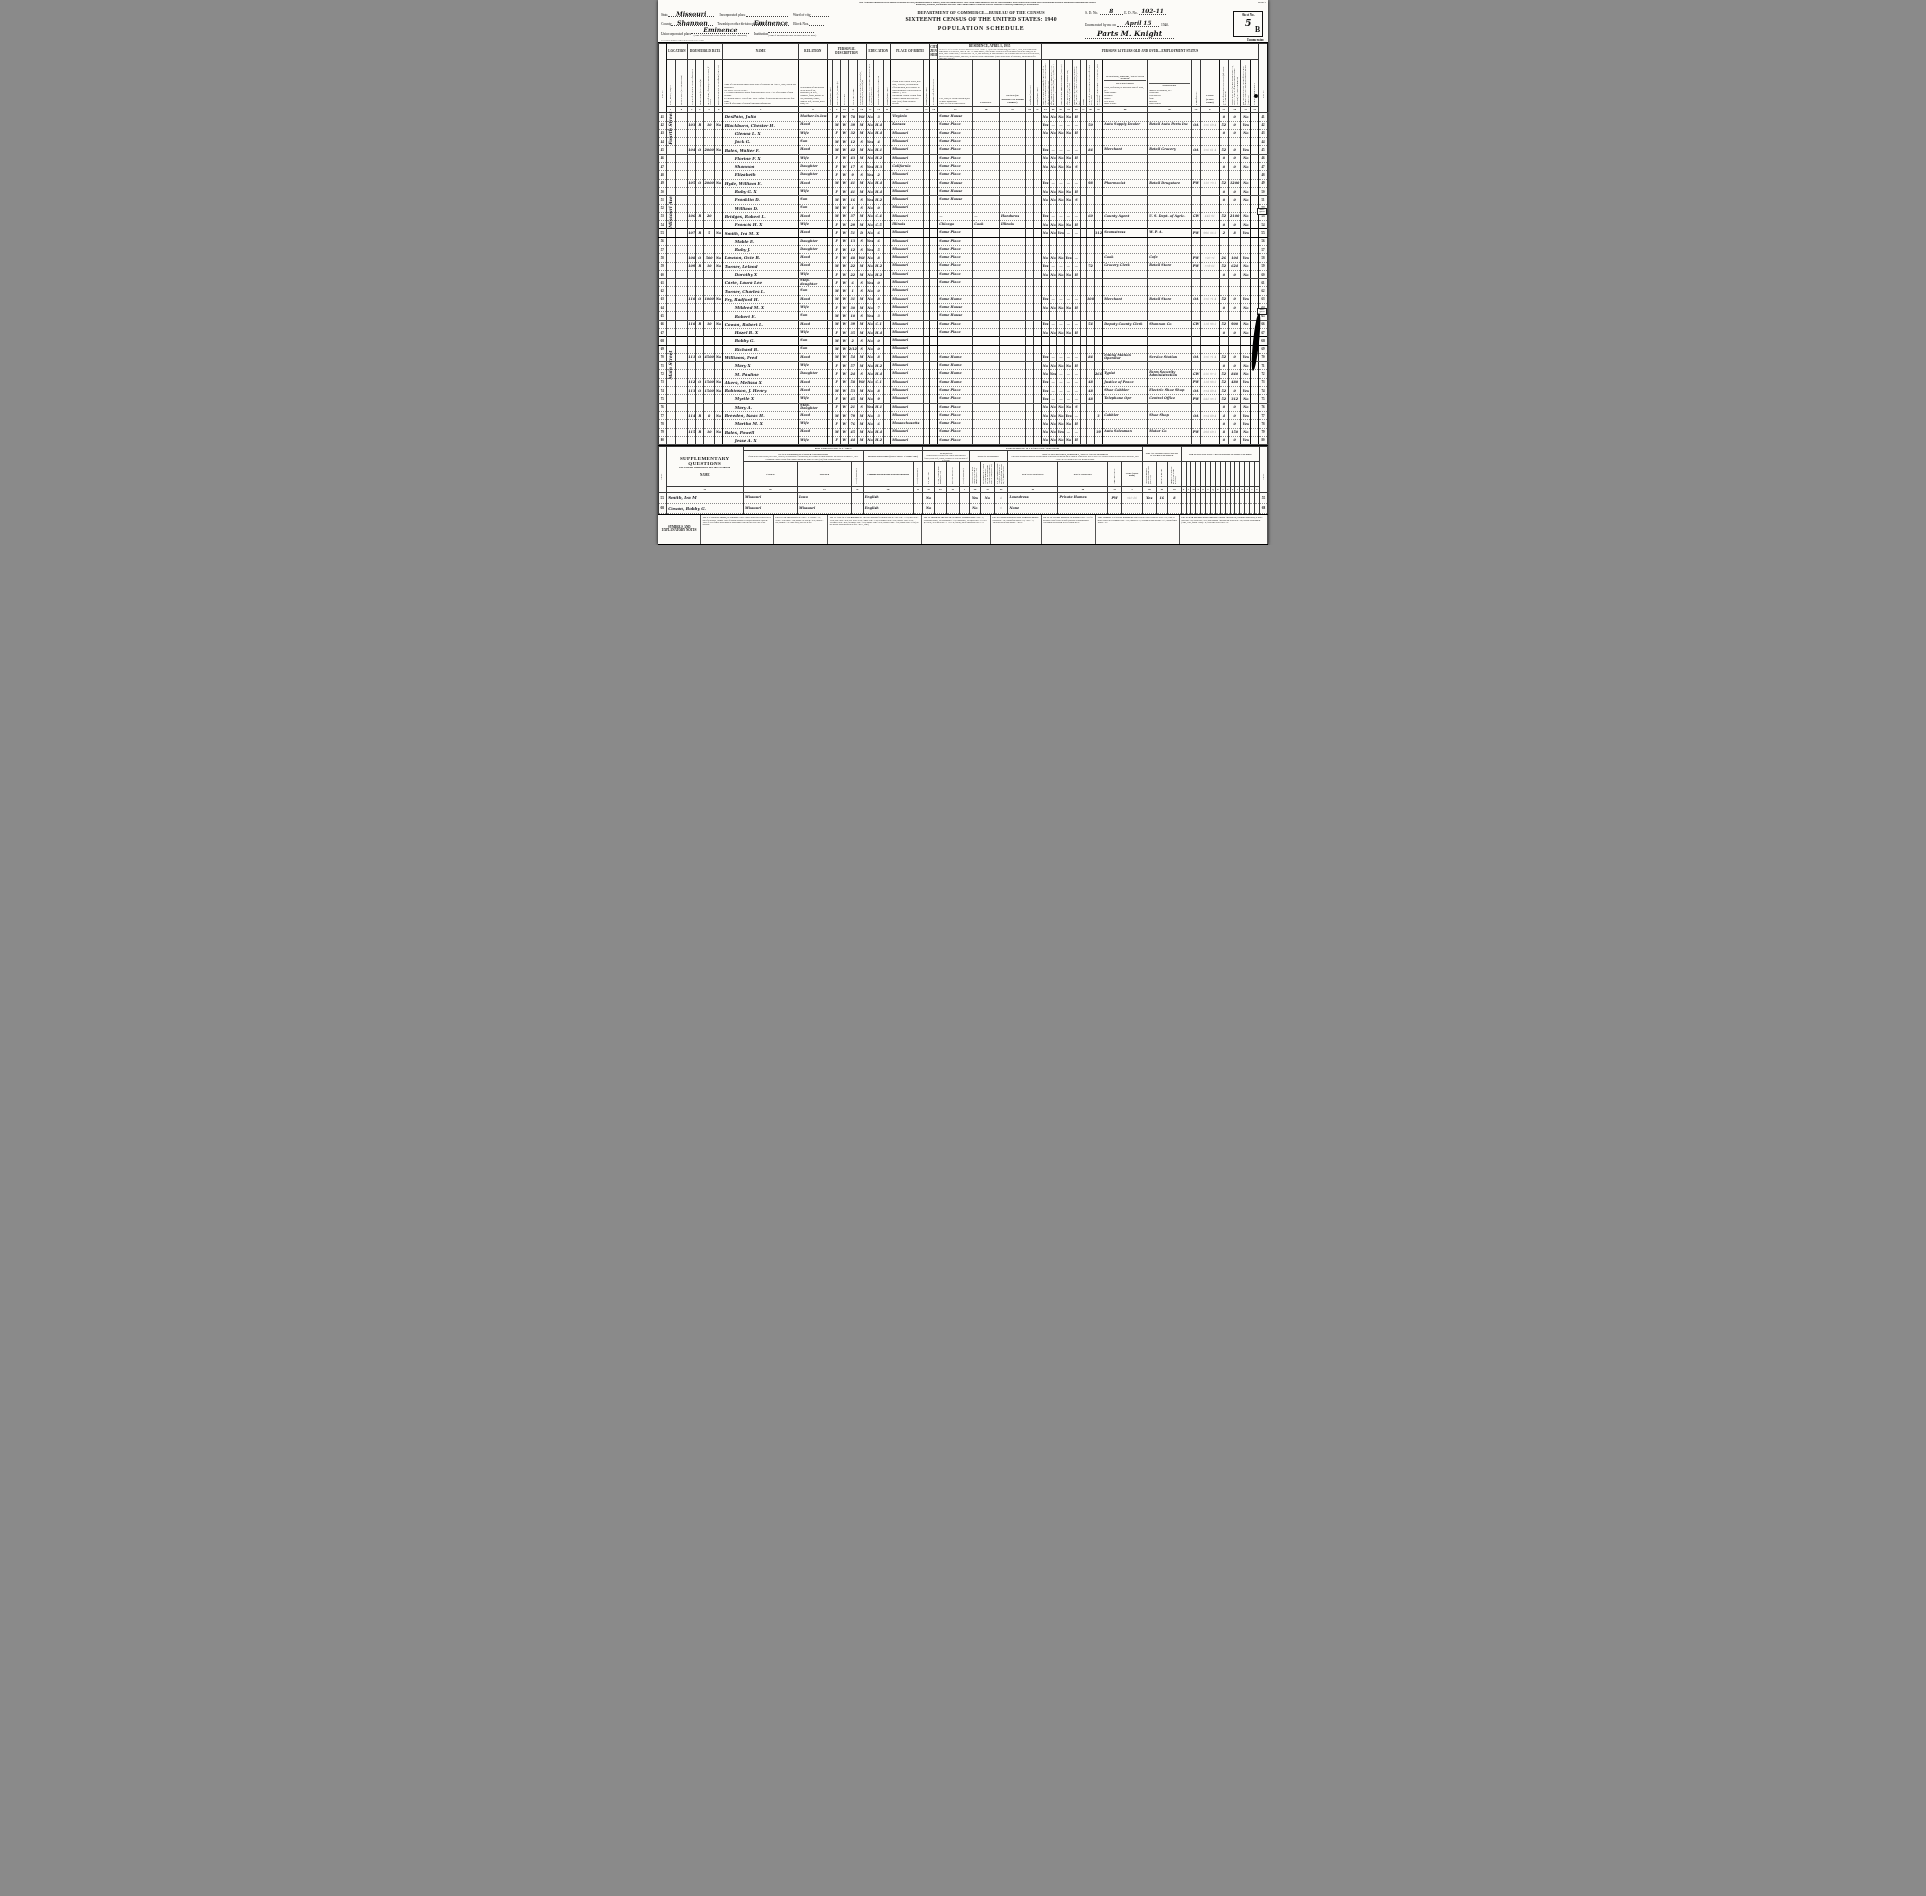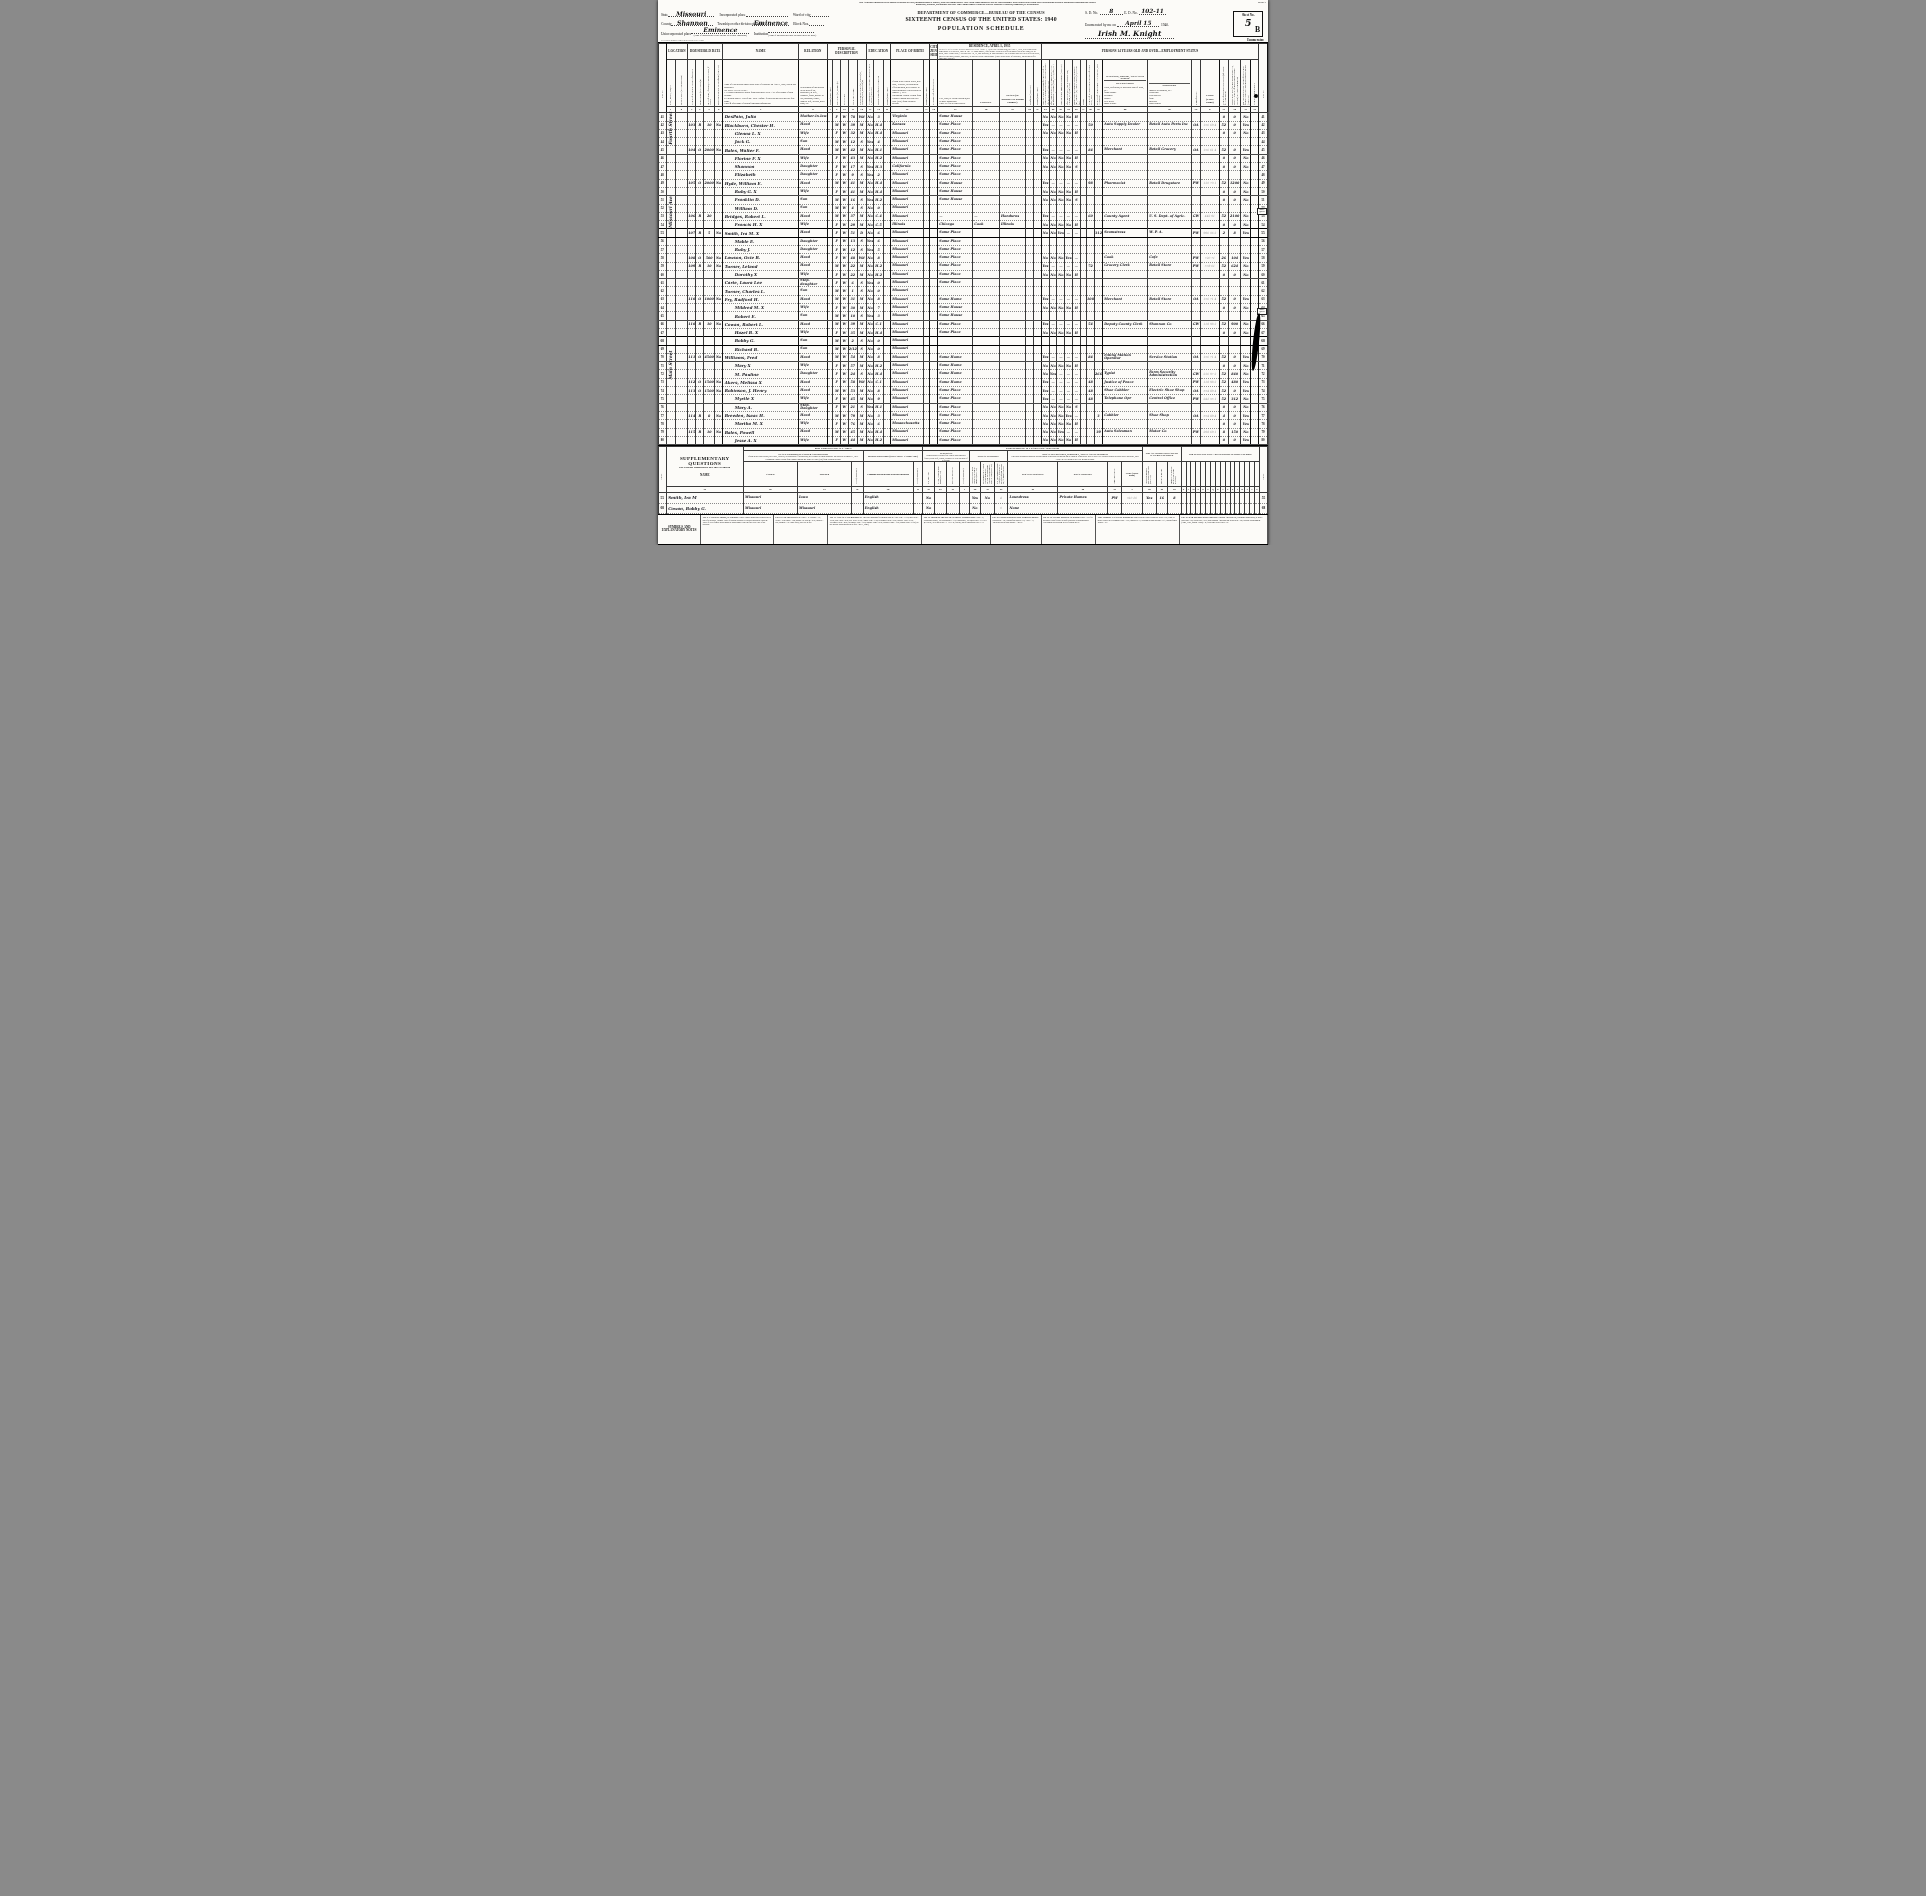--- a/index.html
+++ b/index.html
@@ -143,21 +143,21 @@
         <span class="fld script" style="min-width:23px;font-size:5.8px">8</span>
         <span class="lbl">E. D. No.</span>
         <span class="fld script" style="min-width:27px;font-size:5.8px">102-11</span>
       </div>
       <div class="hr-line" style="margin-top:5.4px">
         <span class="lbl">Enumerated by me on</span>
         <span class="fld script" style="min-width:42px;font-size:5.8px">April 15</span>
         <span class="lbl">1940.</span>
       </div>
       <div class="hr-line" style="margin-top:2.3px">
-        <span class="sig">Irish M. Knight</span>
+        <span class="sig">Parts M. Knight</span>
       </div>
       <div class="enumrole">Enumerator.</div>
       <div class="sheetbox">
         <div style="font-size:3.1px;margin-top:1.2px">Sheet No.</div>
         <div class="snum">5</div>
         <div class="sb">B</div>
       </div>
     </div>
   </div>
 

